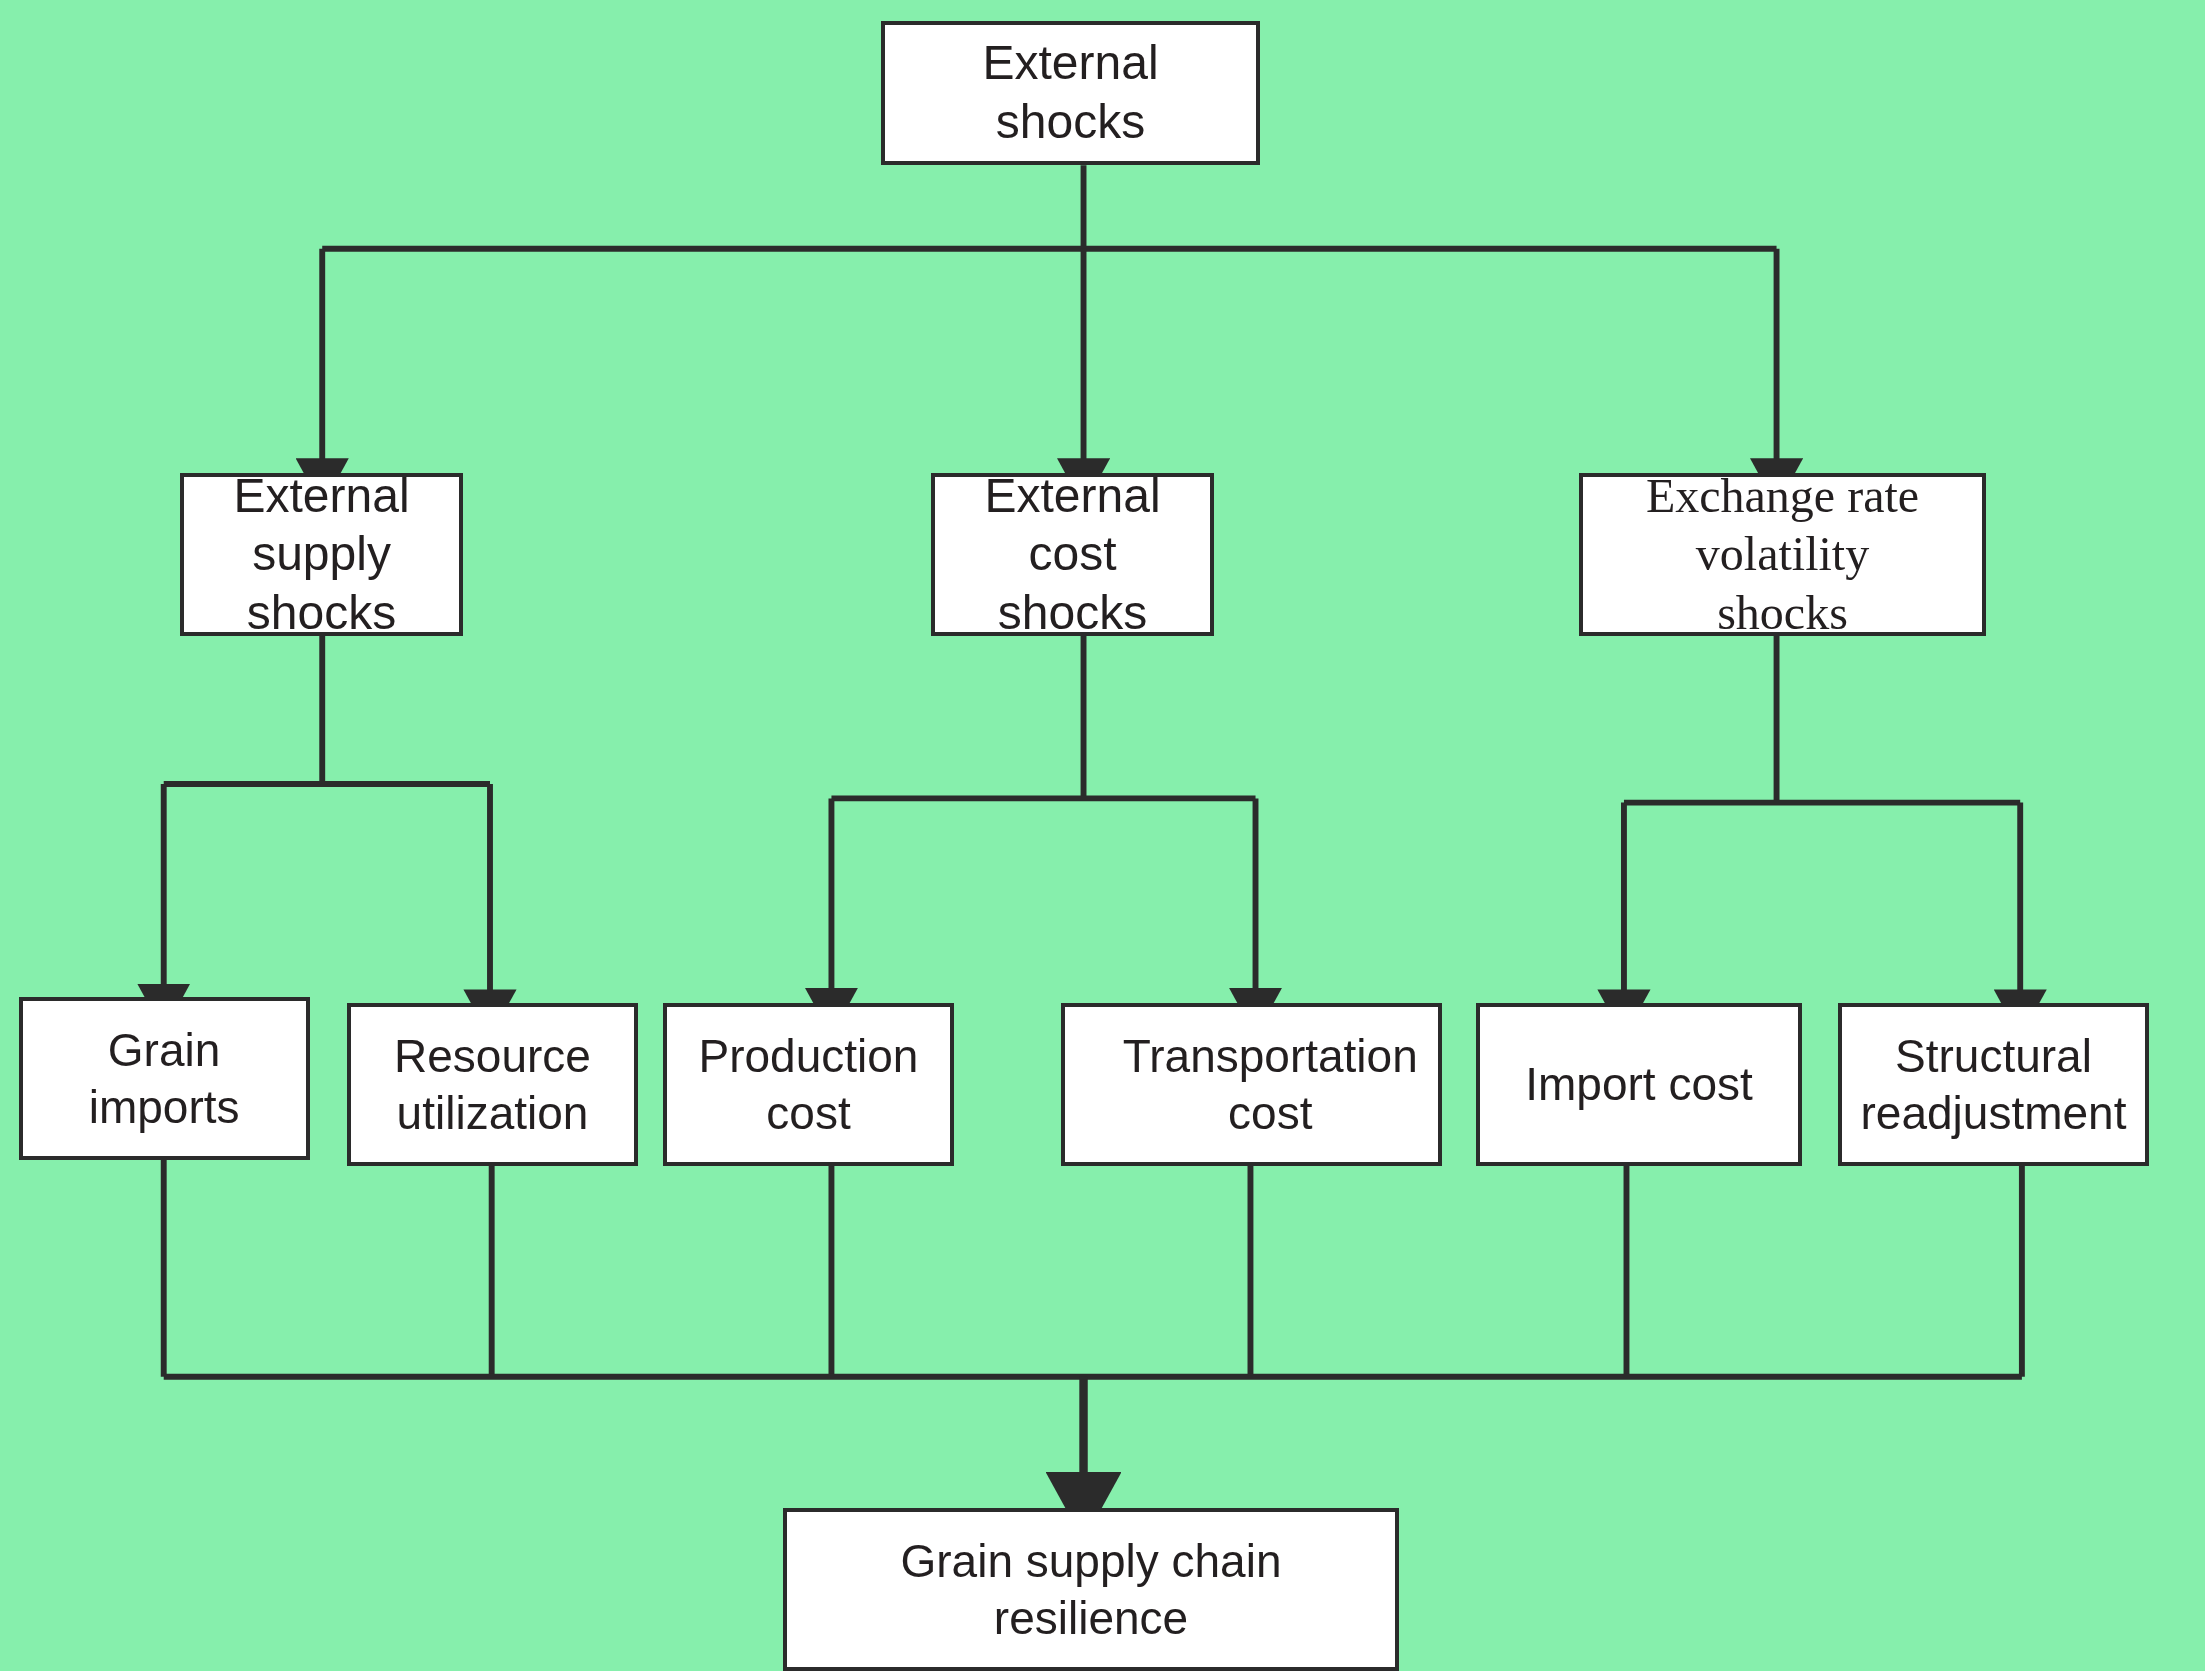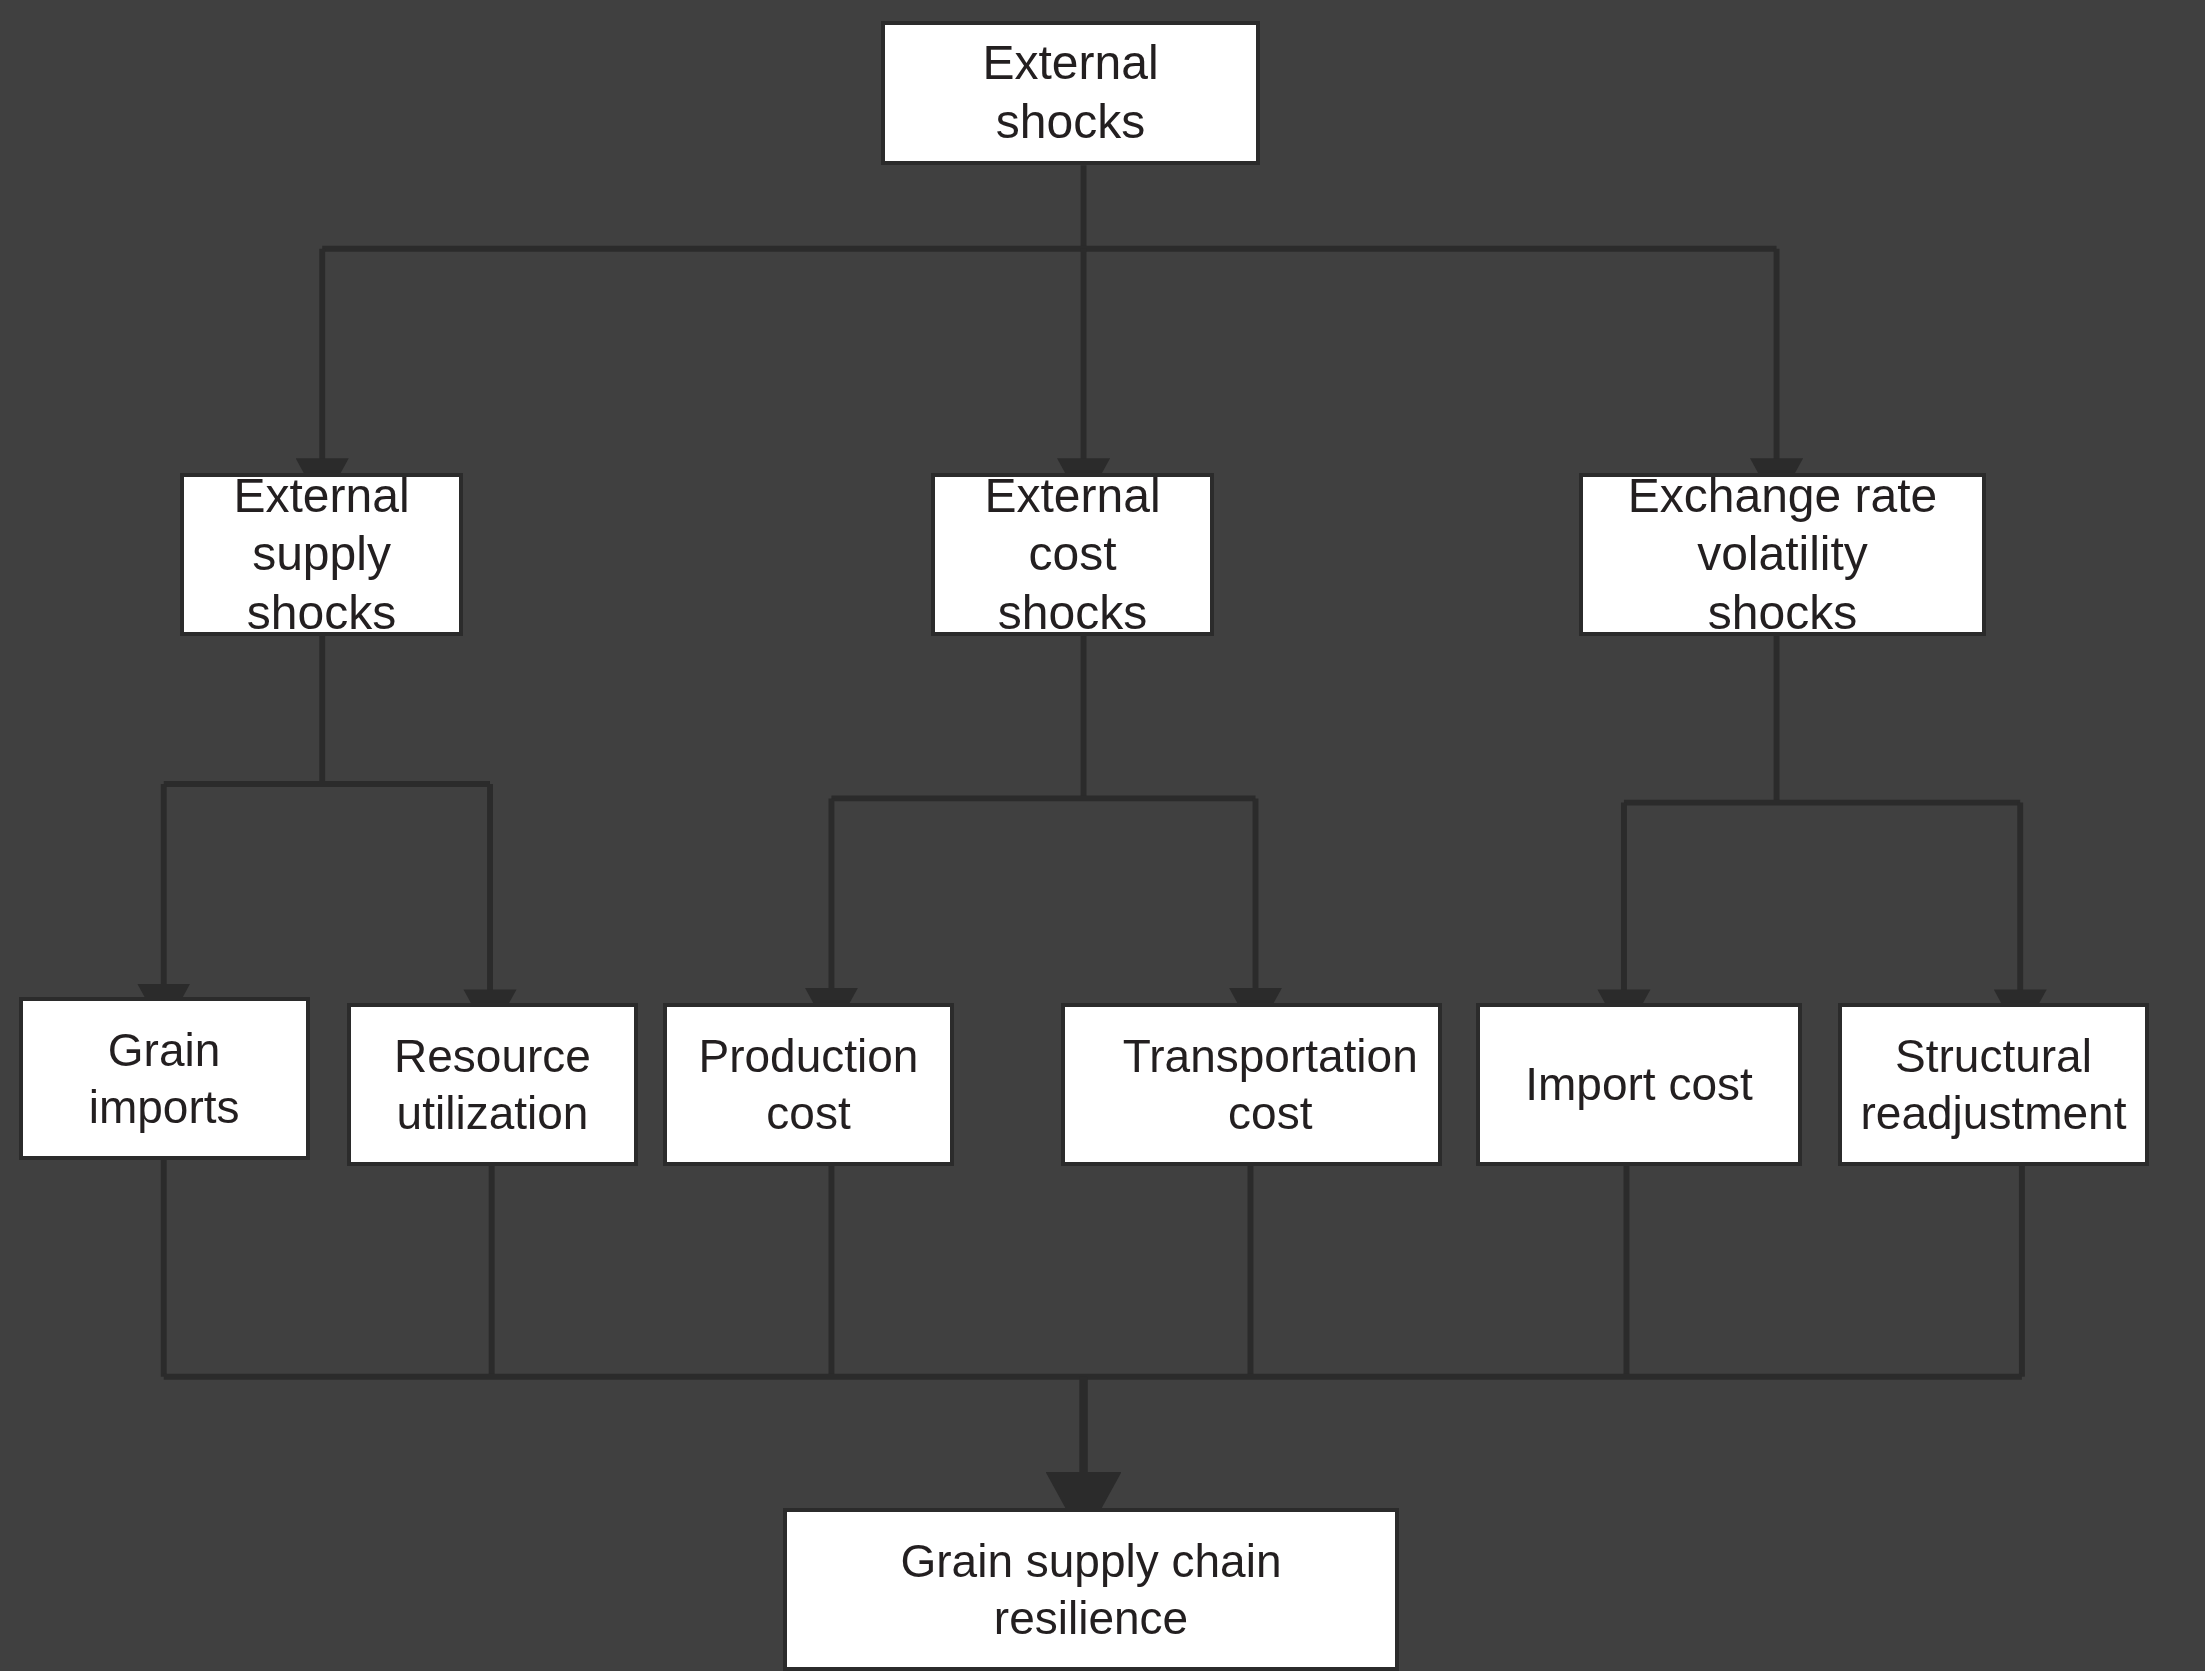--- a/index.html
+++ b/index.html
@@ -7,21 +7,21 @@
     padding: 0;
     background: #ffffff;
   }
   body {
     font-family: "Liberation Sans", "DejaVu Sans", sans-serif;
   }
   #stage {
     position: relative;
     width: 2205px;
     height: 1671px;
-    background: #404040;
+    background: #86efac;
     overflow: hidden;
   }
   #edges {
     position: absolute;
     left: 0;
     top: 0;
     width: 2205px;
     height: 1671px;
     pointer-events: none;
   }
@@ -103,21 +103,21 @@
 supply
 shocks</span>
   </div>
 
   <div class="node n-mid" style="left:931px; top:473px; width:283px; height:163px;">
     <span class="label">External
 cost
 shocks</span>
   </div>
 
-  <div class="node n-mid" style="left:1579px; top:473px; width:407px; height:163px;">
+  <div class="node n-mid" style="left:1579px; top:473px; width:407px; height:163px;font-family:Liberation Serif, serif;">
     <span class="label">Exchange rate
 volatility
 shocks</span>
   </div>
 
   <div class="node n-leaf" style="left:18.6px; top:997px; width:291px; height:163px;">
     <span class="label">Grain
 imports</span>
   </div>
 

